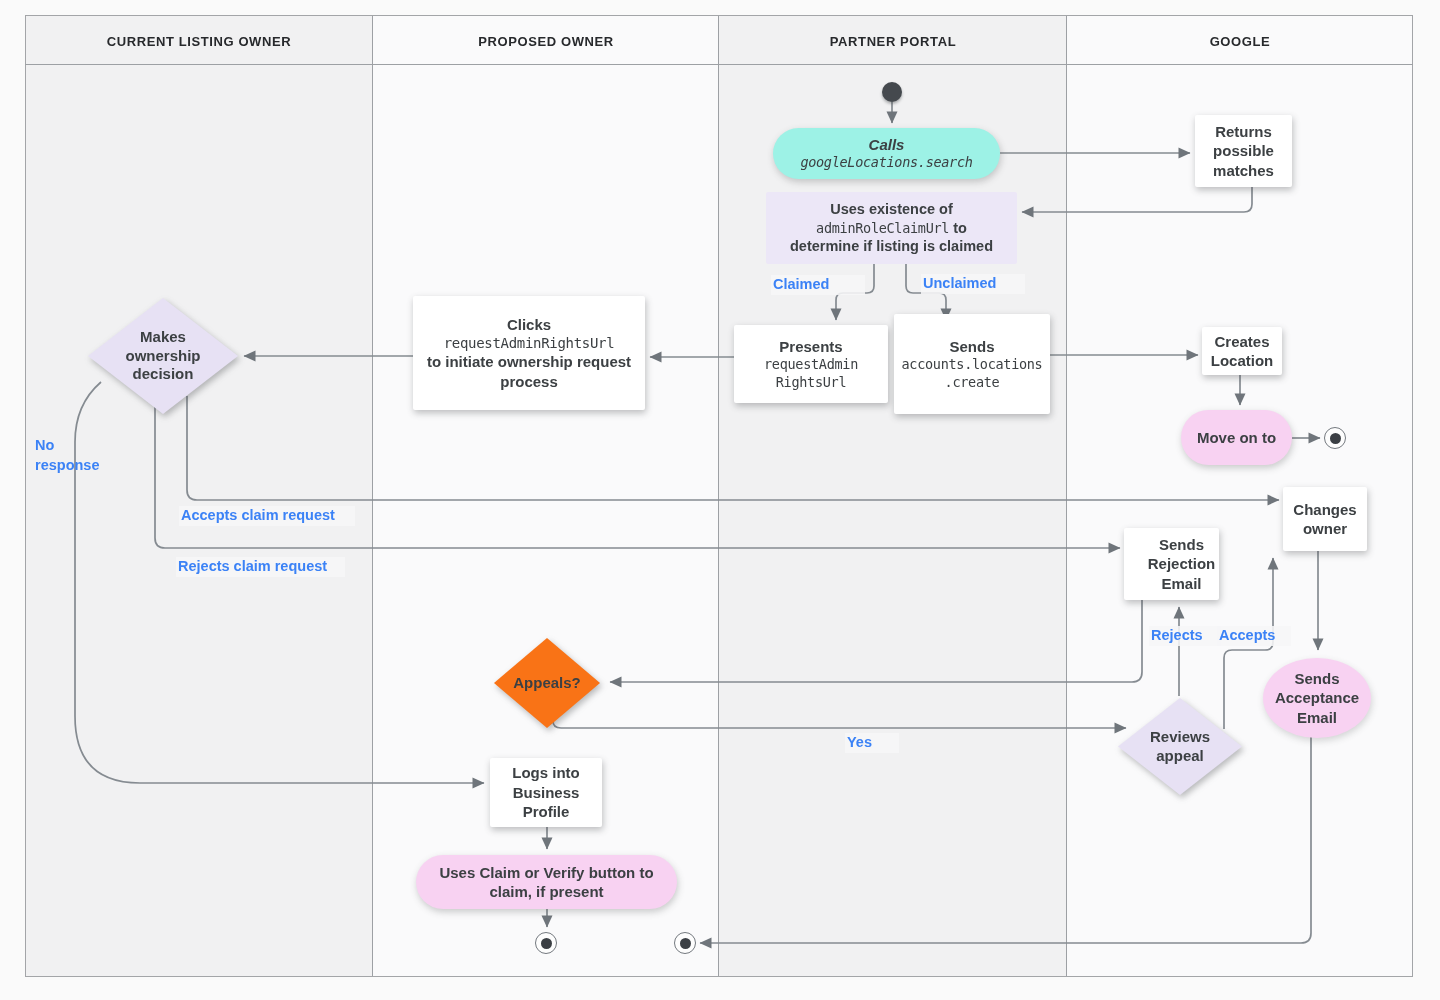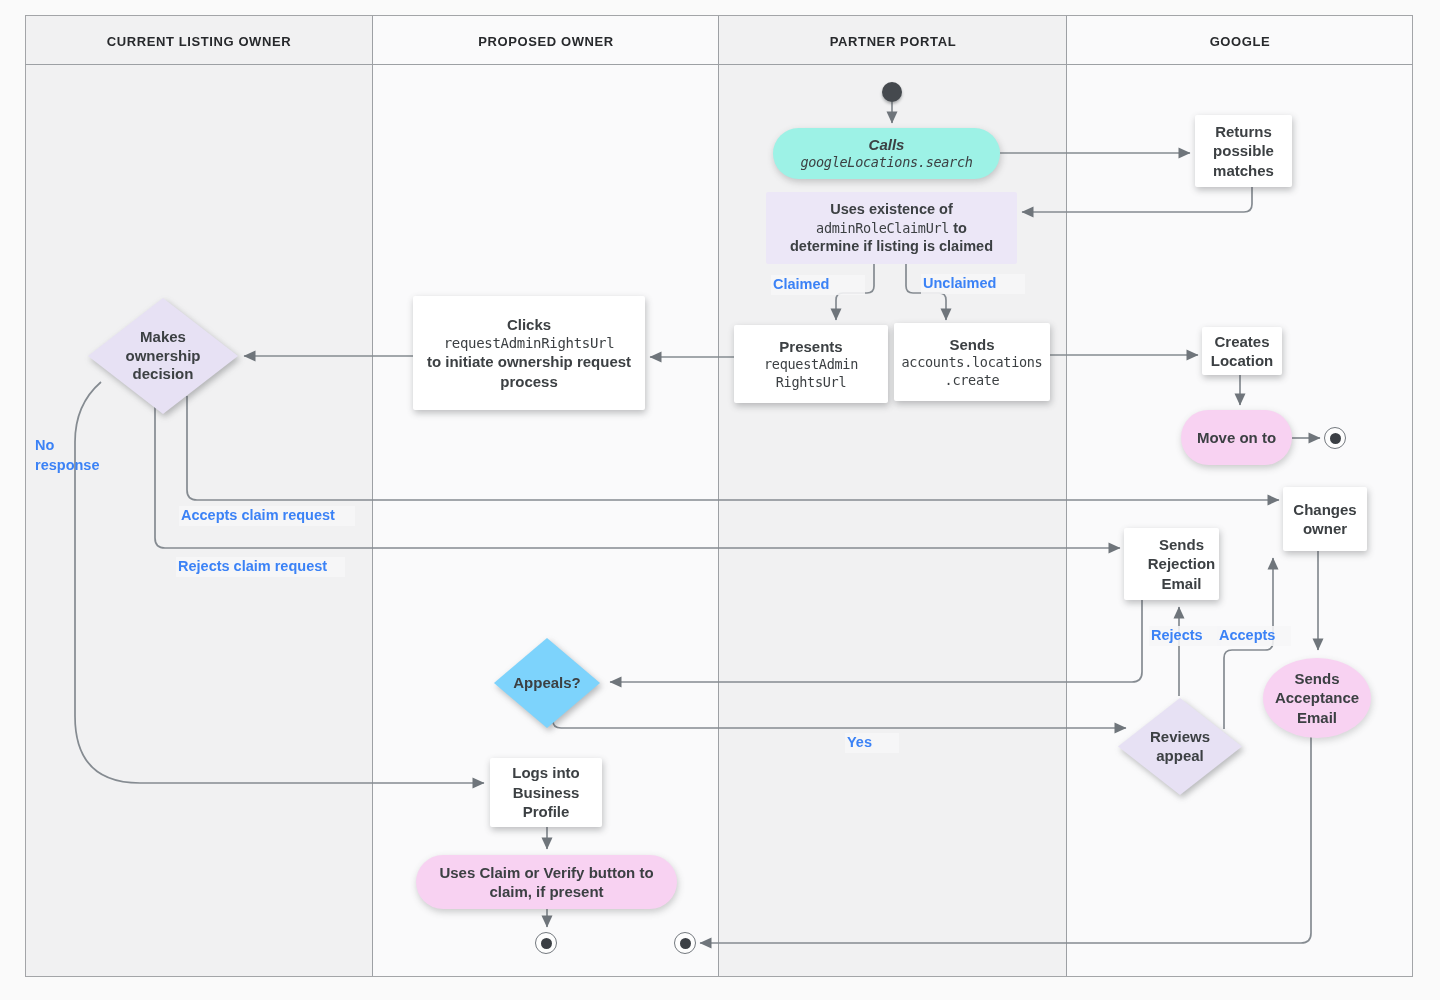--- a/index.html
+++ b/index.html
@@ -32,21 +32,21 @@
   .cyan{background:#9df2e6;font-style:italic;}
   .pink{background:#f8d2f2;}
   .flat-lavender{background:#ece7f7;border-radius:2px;}
   .ellipse{border-radius:50%;background:#f8d2f2;box-shadow:1px 3px 7px rgba(60,64,67,.2);}
   .code{font-family:"DejaVu Sans Mono",monospace;font-weight:400;font-size:13.5px;letter-spacing:-.3px;}
   .dwrap{position:absolute;z-index:3;filter:drop-shadow(2px 3px 3px rgba(60,64,67,.35));}
   .diamond{width:100%;height:100%;clip-path:polygon(50% 0,100% 50%,50% 100%,0 50%);
         display:flex;align-items:center;justify-content:center;text-align:center;
         font-weight:700;font-size:15px;line-height:1.25;color:#3c4043;}
   .diamond.lav{background:#e7e1f4;}
-  .diamond.white{background:#7dd3fc;}
+  .diamond.white{background:#f97316;}
   .dot-start{position:absolute;width:20px;height:20px;border-radius:50%;background:#45494e;z-index:3;
         box-shadow:0 2px 3px rgba(60,64,67,.4);}
   .dot-end{position:absolute;width:22px;height:22px;border-radius:50%;background:#fdfdfd;
         border:1.6px solid #74797f;box-sizing:border-box;z-index:3;
         display:flex;align-items:center;justify-content:center;}
   .dot-end .inner{width:11px;height:11px;border-radius:50%;background:#3b3f44;}
   
   .elabel{position:absolute;z-index:4;font-weight:700;font-size:14.5px;line-height:1.35;
         color:#3b82f6;background:rgba(246,246,247,.88);padding:0 2px;}
 </style>
@@ -110,21 +110,21 @@
   <div><span class="code">adminRoleClaimUrl</span><span> to</span></div>
   <div>determine if listing is claimed</div>
 </div>
 
 <div class="node box" style="left:734px;top:325px;width:154px;height:78px;">
   <div>Presents</div>
   <div class="code">requestAdmin</div>
   <div class="code">RightsUrl</div>
 </div>
 
-<div class="node box" style="left:894px;top:323px;width:156px;height:78px;">
+<div class="node box" style="left:894px;top:314px;width:156px;height:100px;">
   <div>Sends</div>
   <div class="code">accounts.locations</div>
   <div class="code">.create</div>
 </div>
 
 <div class="node box" style="left:413px;top:296px;width:232px;height:114px;padding:0 10px;">
   <div>Clicks</div>
   <div class="code" style="font-size:14px;">requestAdminRightsUrl</div>
   <div>to initiate ownership request process</div>
 </div>

